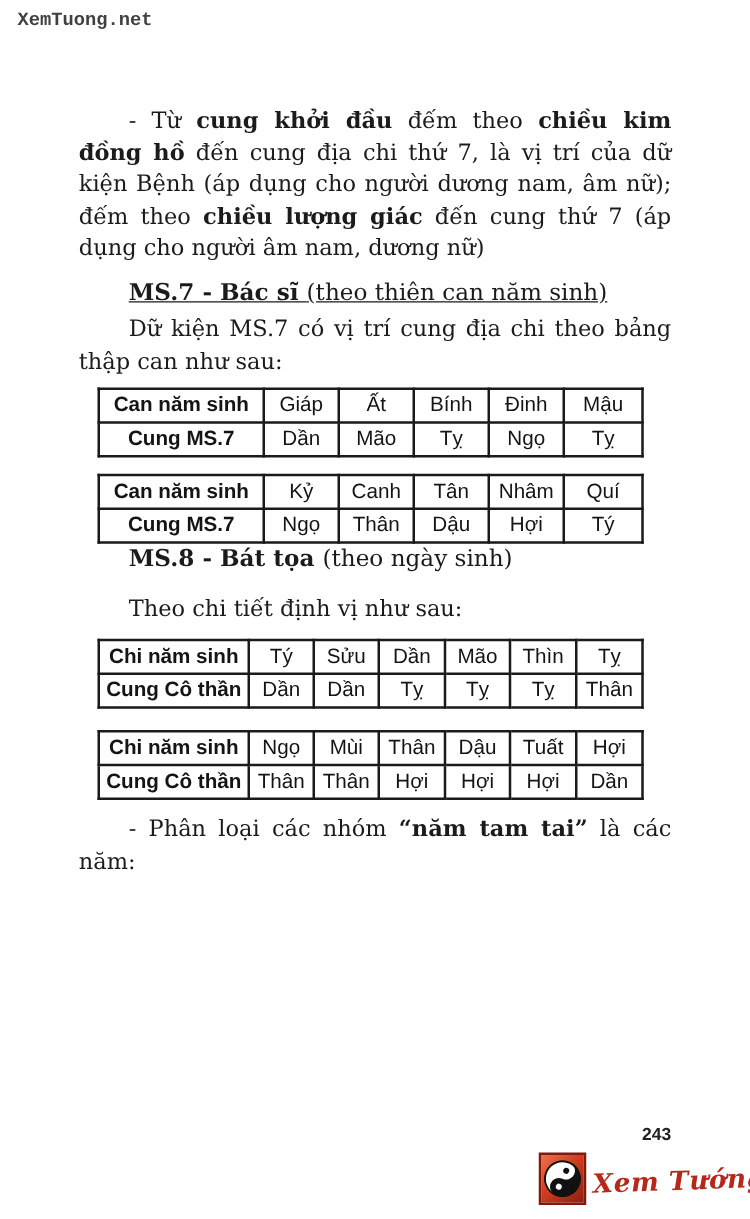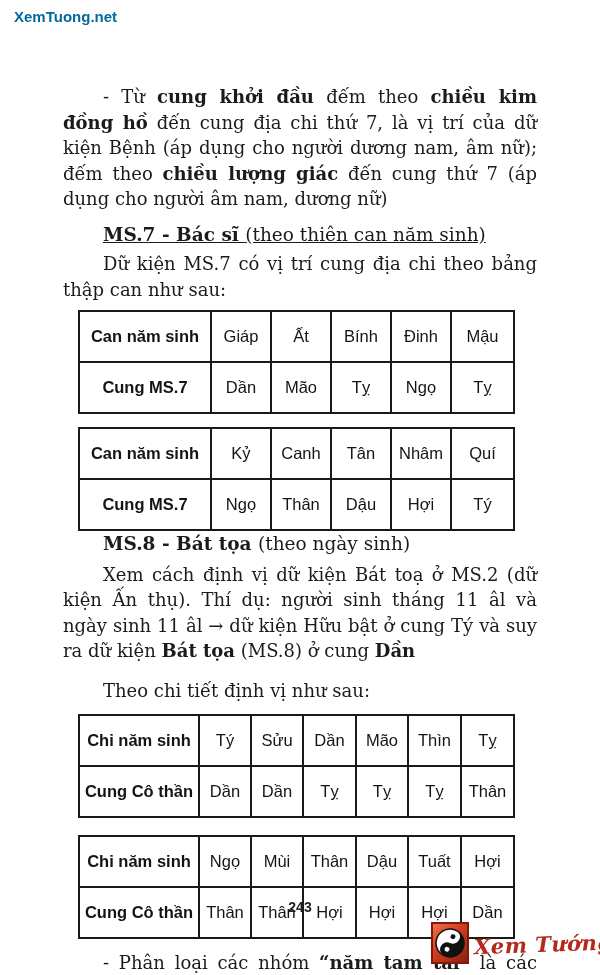--- a/index.html
+++ b/index.html
@@ -3,22 +3,22 @@
 <meta charset="utf-8">
 <style>
   html,body{margin:0;padding:0;}
   body{
     width:600px;height:975px;position:relative;background:#ffffff;
     font-family:"DejaVu Serif","Liberation Serif",serif;color:#1b1b1b;
     overflow:hidden;
   }
   .header-logo{
     position:absolute;left:14px;top:8px;
-    font-family:Liberation Sans, sans-serif;
-    font-weight:700;font-size:15px;color:#0369a1;cursor:pointer;
+    font-family:Liberation Mono, monospace;
+    font-weight:700;font-size:15px;color:#404040;cursor:pointer;
   }
   .content{position:absolute;left:63px;top:0;width:474px;}
   .para{
     margin:0;font-size:18px;line-height:25.5px;
     text-align:justify;text-indent:40px;
   }
   .hd{
     margin:0;font-size:18.5px;line-height:25.5px;
     text-align:left;text-indent:40px;white-space:nowrap;
   }
@@ -37,25 +37,25 @@
   .mt-tamtai{margin-top:11px;}
   .mt-last{margin-top:6px;}
   table.tbl{
     margin-left:15px;border-collapse:collapse;table-layout:fixed;
     width:435px;
     font-family:"Liberation Sans","DejaVu Sans",sans-serif;
     font-size:16.5px;color:#141414;
   }
   table.tbl td{
     border:2px solid #1a1a1a;text-align:center;vertical-align:middle;
-    height:25px;padding:12px 2px;overflow:hidden;
+    height:25px;padding:0 2px;overflow:hidden;
   }
   table.tbl td.lbl{font-weight:700;}
   .page-number{
-    position:absolute;top:899px;left:63px;width:474px;text-align:center;
+    position:absolute;top:899px;left:63px;width:474px;text-align:right;
     font-family:"Liberation Sans","DejaVu Sans",sans-serif;
     font-weight:700;font-size:14px;color:#222;
   }
   .footer-logo{
     position:absolute;left:431px;top:922px;
     display:flex;align-items:center;gap:5px;cursor:pointer;
   }
   .yy-box{
     width:38px;height:42px;box-sizing:border-box;
     background:linear-gradient(135deg,#f0714d 0%,#cf3d1e 45%,#8c2010 100%);
@@ -136,21 +136,20 @@
       <td>Thân</td>
       <td>Dậu</td>
       <td>Hợi</td>
       <td>Tý</td>
     </tr>
   </tbody>
     </table>
 
   <p class="hd mt-hms8"><b>MS.8 - Bát tọa </b><span>(theo ngày sinh)</span></p>
 
-  <p class="para mt-pms8"><span>Xem cách định vị dữ kiện Bát toạ ở MS.2 (dữ kiện Ấn thụ). Thí dụ: người sinh tháng 11 âl và ngày sinh 11 âl → dữ kiện Hữu bật ở cung Tý và suy ra dữ kiện </span><b>Bát tọa</b><span> (MS.8) ở cung </span><b>Dần</b></p>
 
 
   <p class="para mt-pms9"><span>Theo chi tiết định vị như sau:</span></p>
 
   <table class="tbl mt-t3">
     <colgroup>
         <col style="width:120px">
         <col style="width:52px">
         <col style="width:52px">
         <col style="width:53px">

